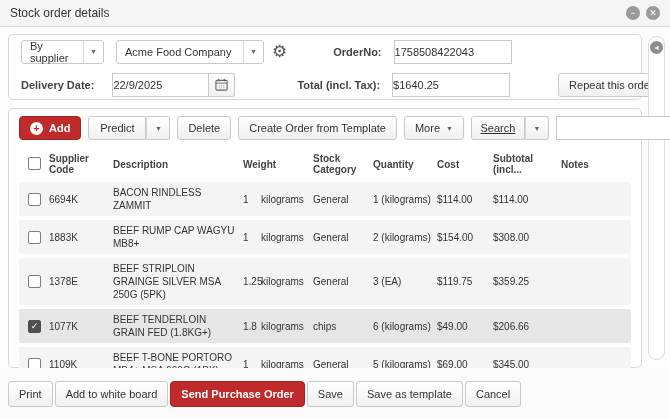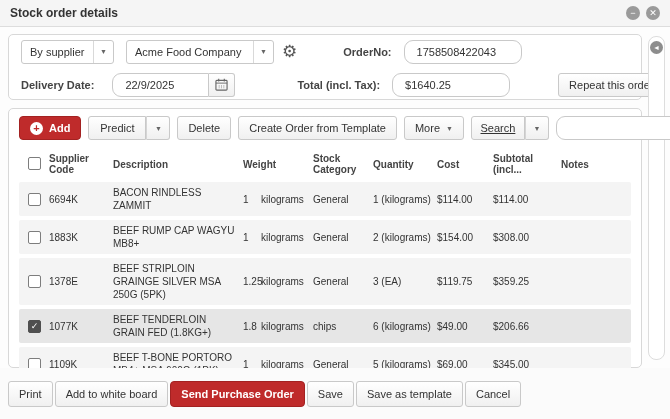--- a/index.html
+++ b/index.html
@@ -6,21 +6,21 @@
   html,body { width:670px; height:419px; }
   body {
     font-family: "Liberation Sans", sans-serif;
     background:#fdfdfd; color:#333; overflow:hidden; position:relative;
   }
   
   .titlebar {
     height:27px; background:#f5f5f5; border-bottom:1px solid #ddd;
     display:flex; align-items:center; padding:0 10px;
   }
-  .titlebar .title { font-size:12px; font-weight:bold; color:#333; }
+  .titlebar .title { font-size:12px; font-weight:normal; color:#333; }
   .titlebar .spacer { flex:1; }
   .circle-btn {
     width:14px; height:14px; border-radius:50%; background:#9a9a9a; color:#fff;
     display:flex; align-items:center; justify-content:center;
     font-size:9px; line-height:1; margin-left:6px; cursor:pointer;
   }
   
   .form-panel {
     position:absolute; left:8px; top:34px; width:634px; height:66px;
     background:#fff; border:1px solid #d8d8d8; border-radius:5px;
@@ -37,22 +37,22 @@
   .select-box {
     height:24px; border:1px solid #c9c9c9; border-radius:3px; background:#fff;
     display:inline-flex; align-items:center; font-size:11px; color:#333; cursor:pointer;
   }
   .select-box .sel-text { padding:0 8px; flex:1; }
   .select-box .sel-arrow {
     width:20px; align-self:stretch; display:flex; align-items:center; justify-content:center;
     border-left:1px solid #d9d9d9; font-size:7px; color:#666;
   }
   .text-input {
-    height:24px; border:1px solid #c9c9c9; border-radius:9px; background:#fff;
-    font-size:11px; color:#333; padding:0 12px; font-family:inherit;
+    height:24px; border:1px solid #c9c9c9; border-radius:0; background:#fff;
+    font-size:11px; color:#333; padding:0 0; font-family:inherit;
   }
   .gear { font-size:17px; color:#555; margin-left:8px; cursor:pointer; line-height:1; }
   .date-group { display:inline-flex; }
   .date-group .text-input { border-top-right-radius:0; border-bottom-right-radius:0; }
   .cal-btn {
     width:26px; height:24px; border:1px solid #c9c9c9; border-left:none;
     border-radius:0 3px 3px 0; background:linear-gradient(#fff,#f0f0f0);
     display:flex; align-items:center; justify-content:center; cursor:pointer;
   }
   
@@ -123,21 +123,21 @@
 
 <div class="titlebar">
   <span class="title">Stock order details</span>
   <span class="spacer"></span>
   <span class="circle-btn">−</span>
   <span class="circle-btn">✕</span>
 </div>
 
 <div class="form-panel">
   <div class="form-row">
-    <div class="select-box" style="width:93px;">
+    <div class="select-box" style="width:83px;">
       <span class="sel-text">By supplier</span>
       <span class="sel-arrow">▼</span>
     </div>
     <div class="select-box" style="width:148px; margin-left:12px;">
       <span class="sel-text">Acme Food Company</span>
       <span class="sel-arrow">▼</span>
     </div>
     <span class="gear">⚙</span>
     <span class="lbl" style="margin-left:46px;">OrderNo:</span>
     <input class="text-input" style="width: 118px; margin-left: 12px;" value="1758508422043">

